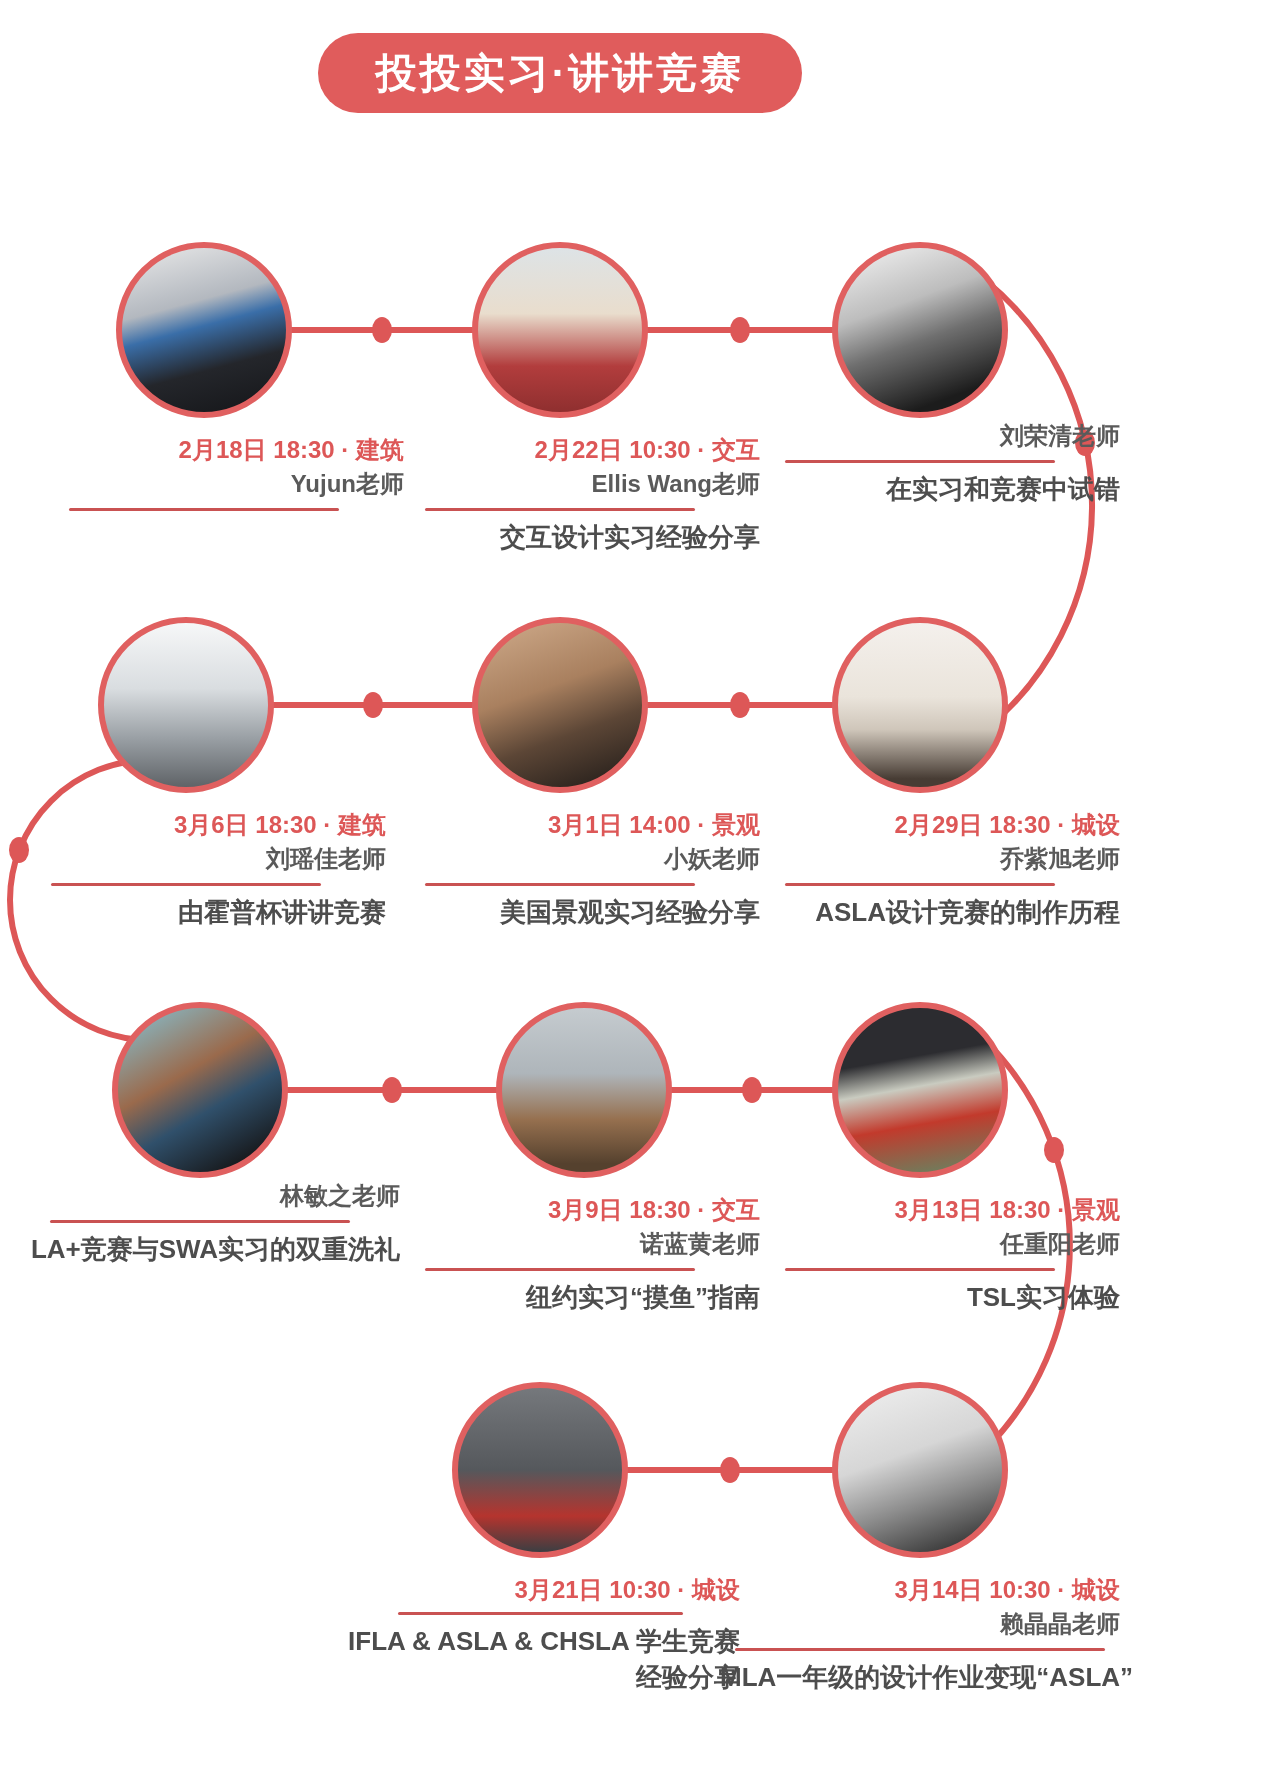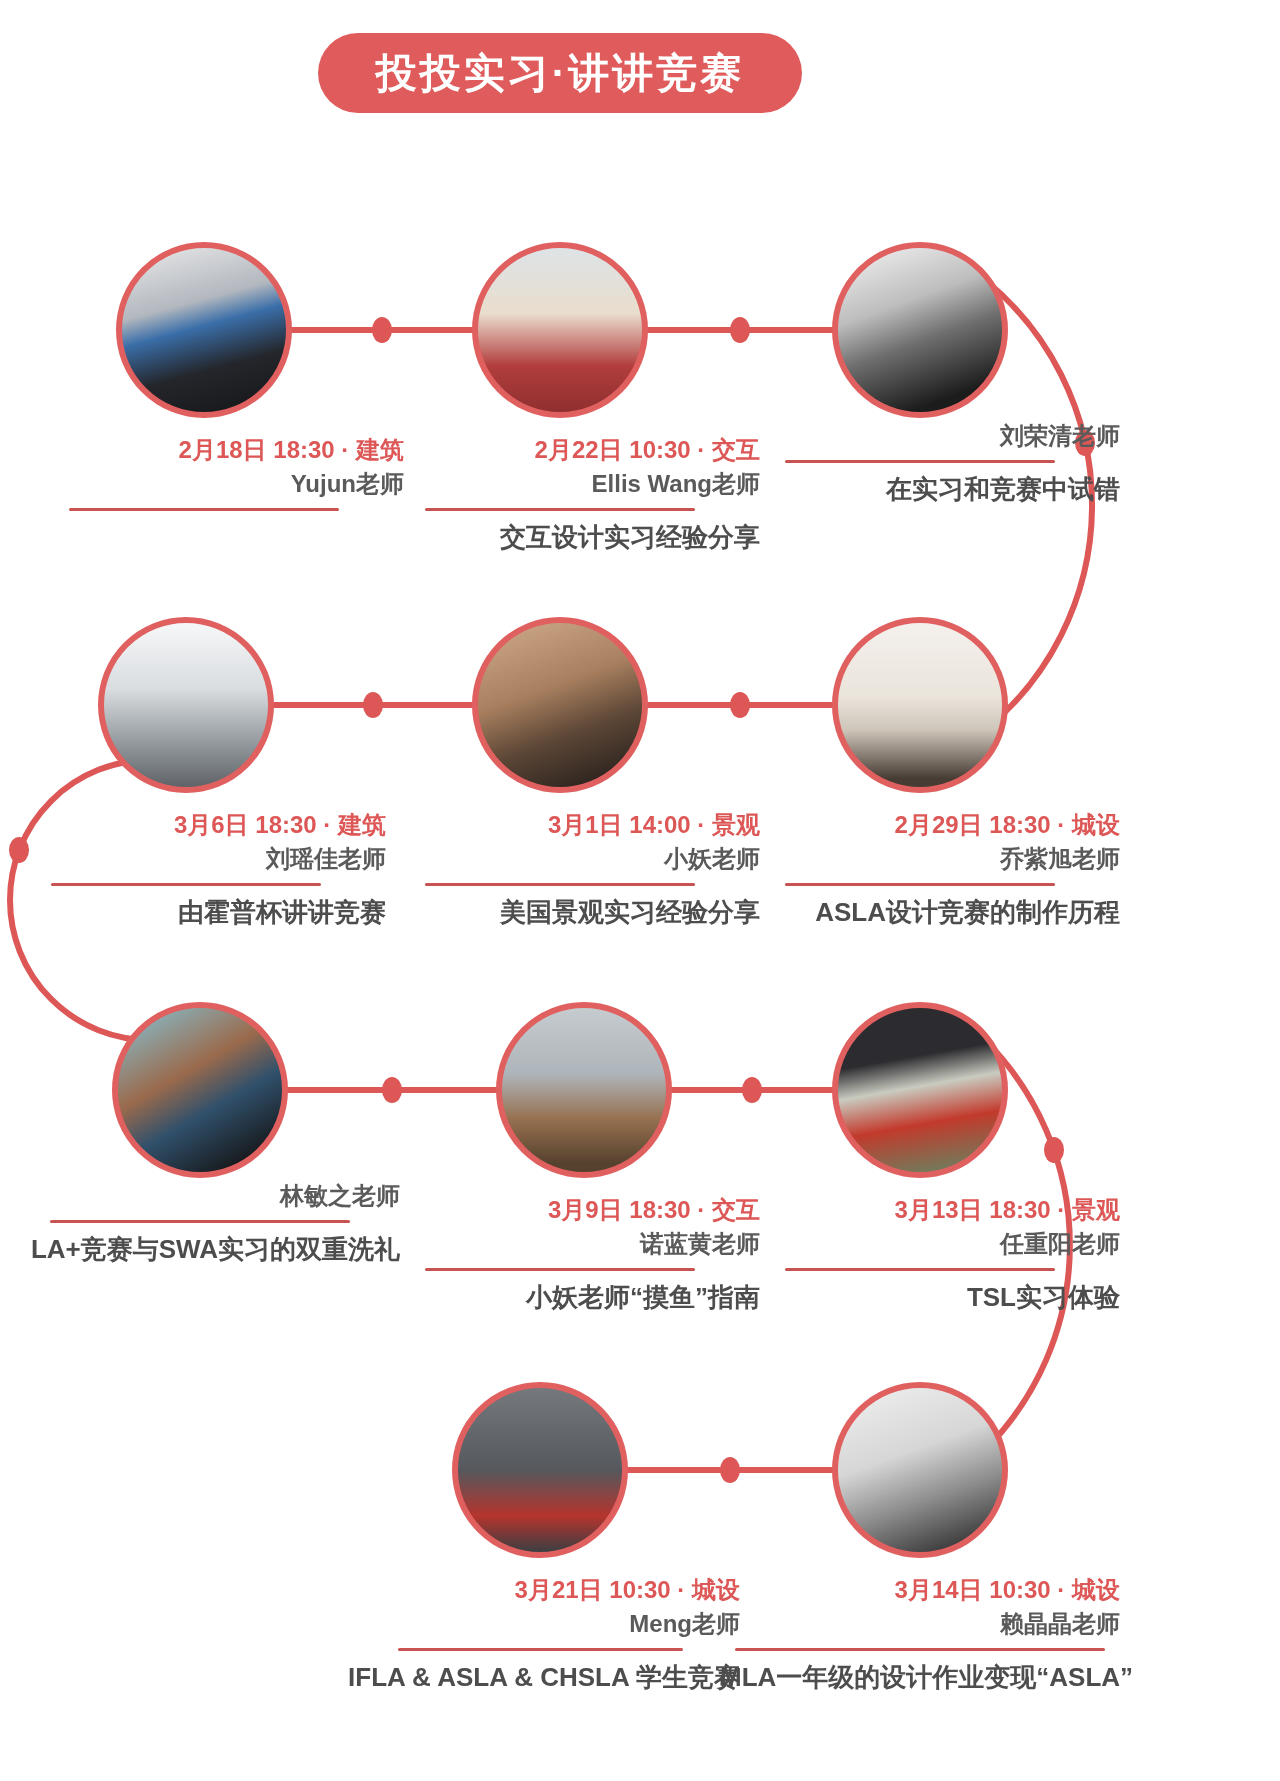--- a/index.html
+++ b/index.html
@@ -130,35 +130,34 @@
     <div class="name">林敏之老师</div>
     <div class="divider w300"></div>
     <div class="topic">LA+竞赛与SWA实习的双重洗礼</div>
   </div>
 
   <div class="speaker" style="left:360px; top:1002px;">
     <div class="photo av8 shift-r"></div>
     <div class="date">3月9日 18:30 · 交互</div>
     <div class="name">诺蓝黄老师</div>
     <div class="divider"></div>
-    <div class="topic">小妖老师“摸鱼”指南</div>
+    <div class="topic">纽约实习“摸鱼”指南</div>
   </div>
 
   <div class="speaker" style="left:720px; top:1002px;">
     <div class="photo av9"></div>
     <div class="date">3月13日 18:30 · 景观</div>
     <div class="name">任重阳老师</div>
     <div class="divider"></div>
     <div class="topic">TSL实习体验</div>
   </div>
 
   <div class="speaker" style="left:340px; top:1382px;">
     <div class="photo av10"></div>
     <div class="date">3月21日 10:30 · 城设</div>
-    <div class="name">Meng老师</div>
     <div class="divider w285"></div>
     <div class="topic wrap">IFLA &amp; ASLA &amp; CHSLA 学生竞赛经验分享</div>
   </div>
 
   <div class="speaker" style="left:720px; top:1382px;">
     <div class="photo av11"></div>
     <div class="date">3月14日 10:30 · 城设</div>
     <div class="name">赖晶晶老师</div>
     <div class="divider w370"></div>
     <div class="topic">MLA一年级的设计作业变现“ASLA”</div>

